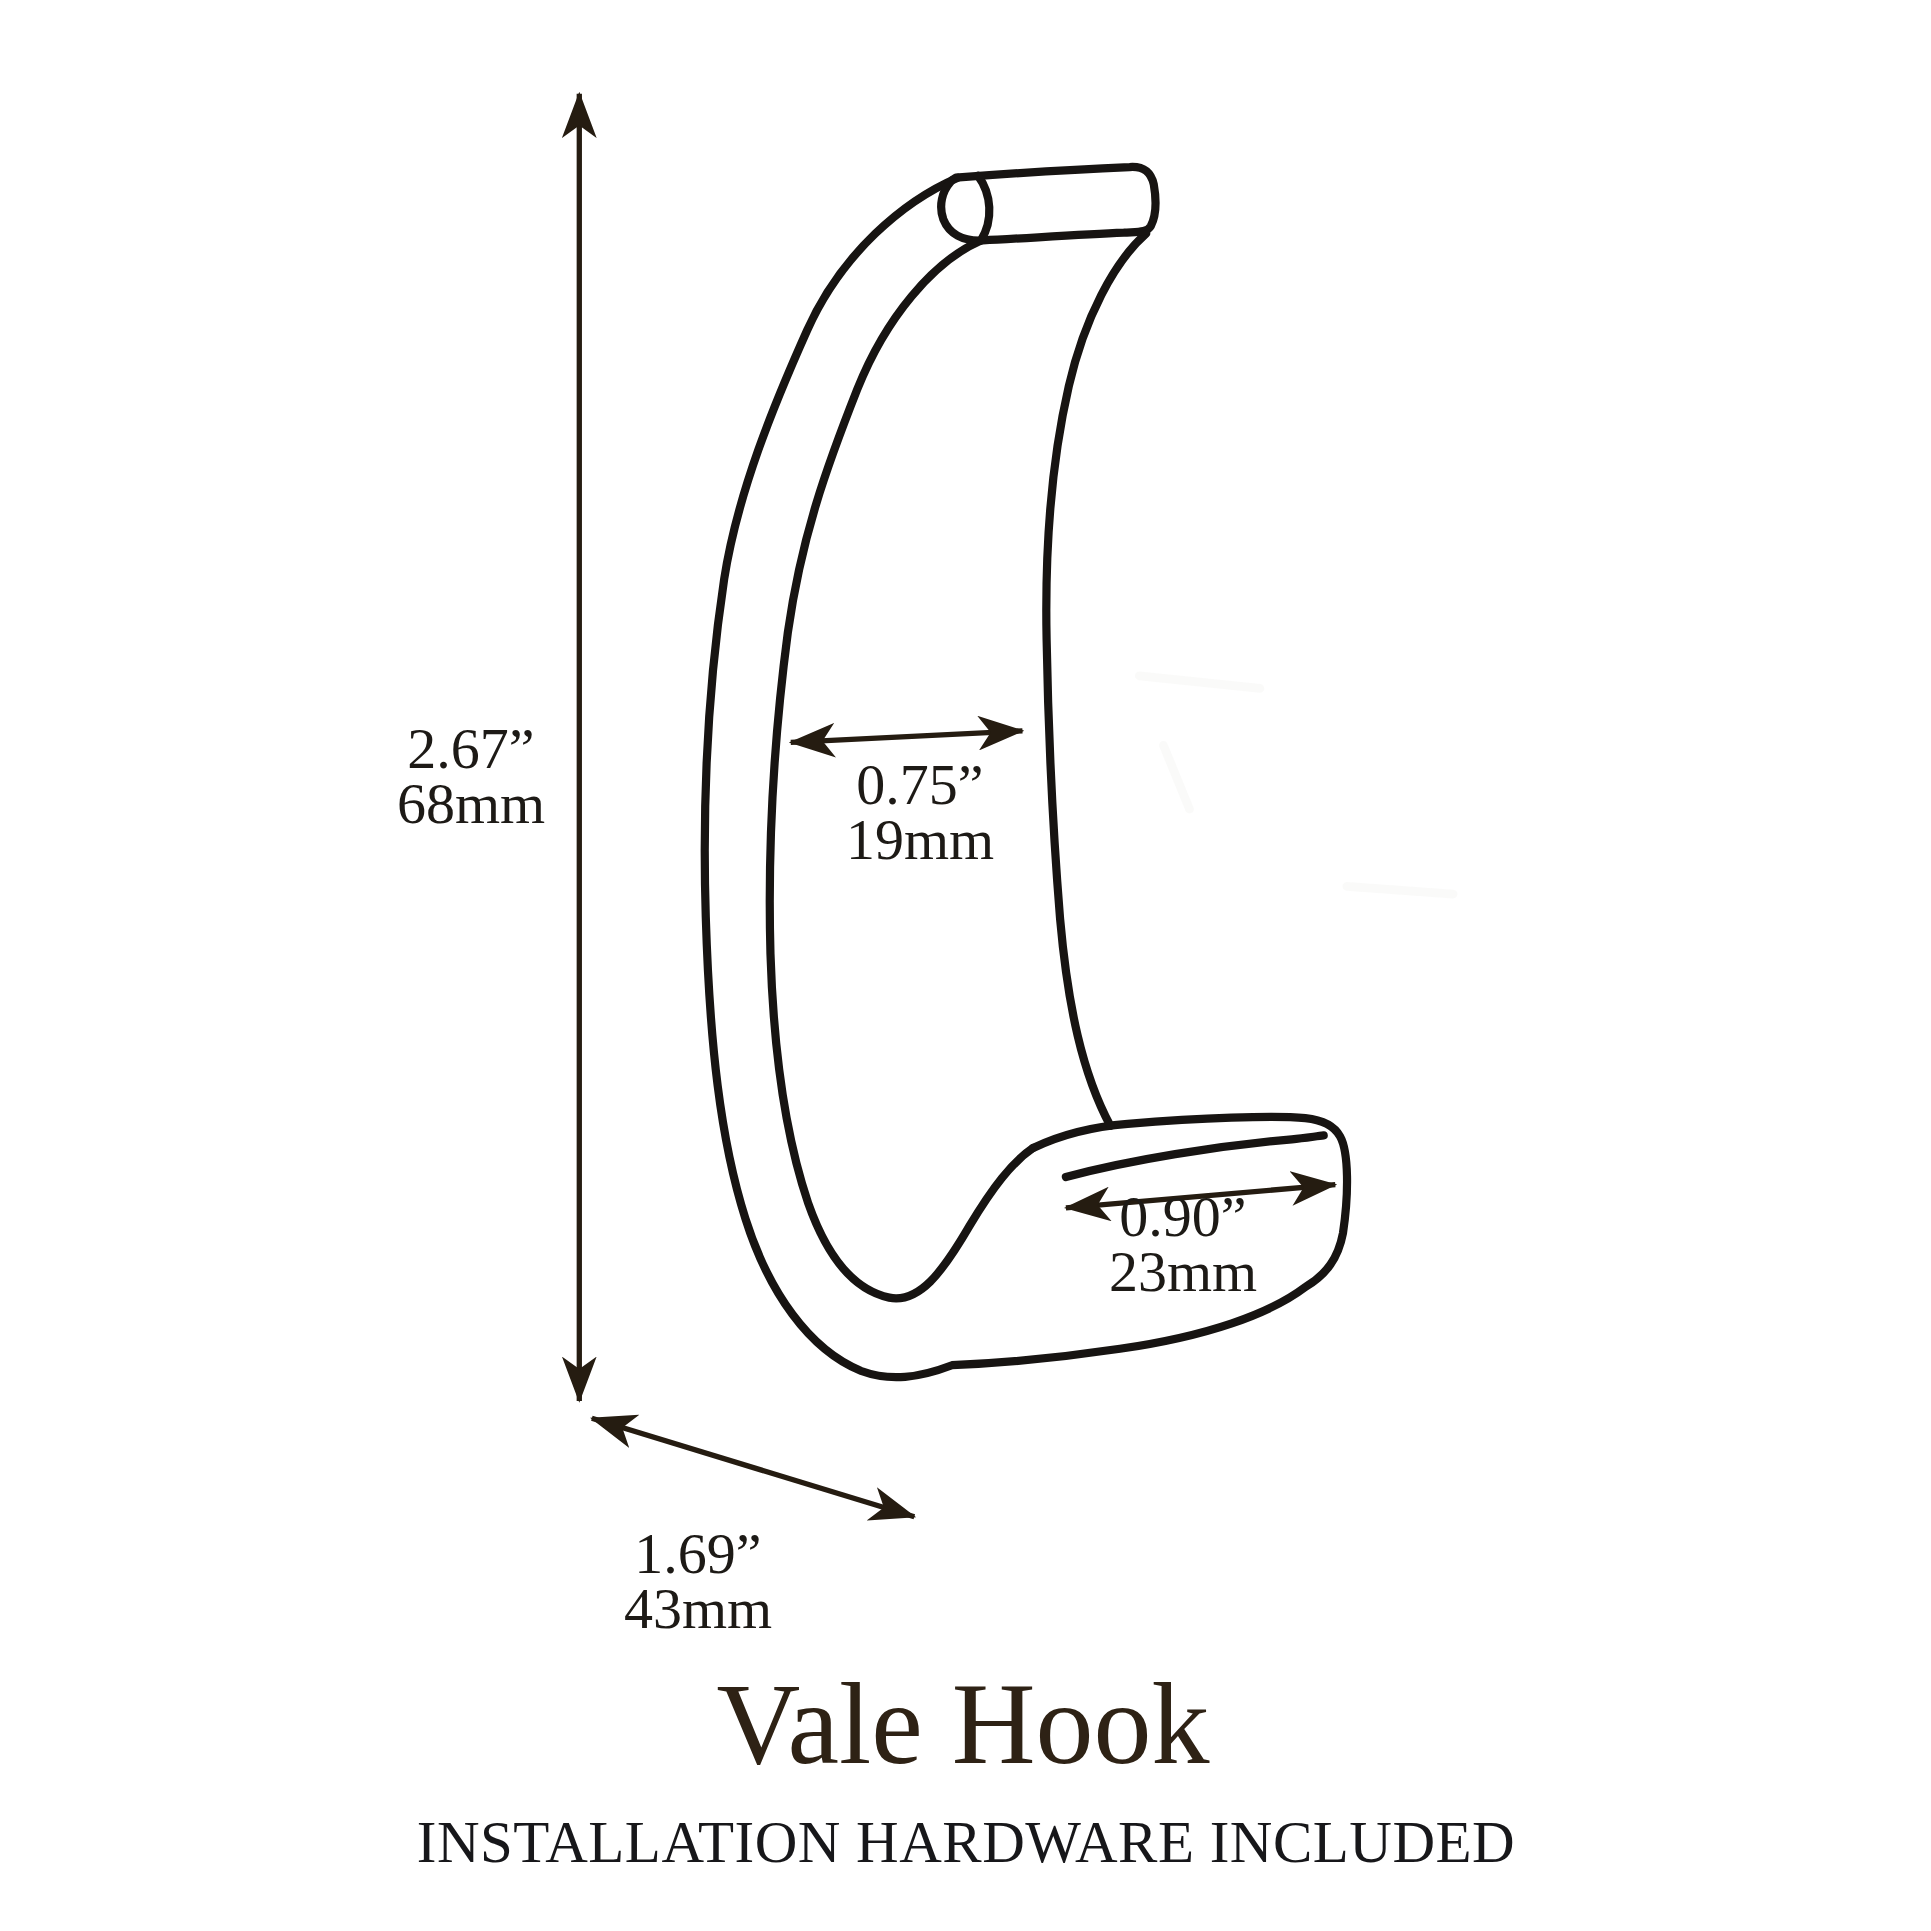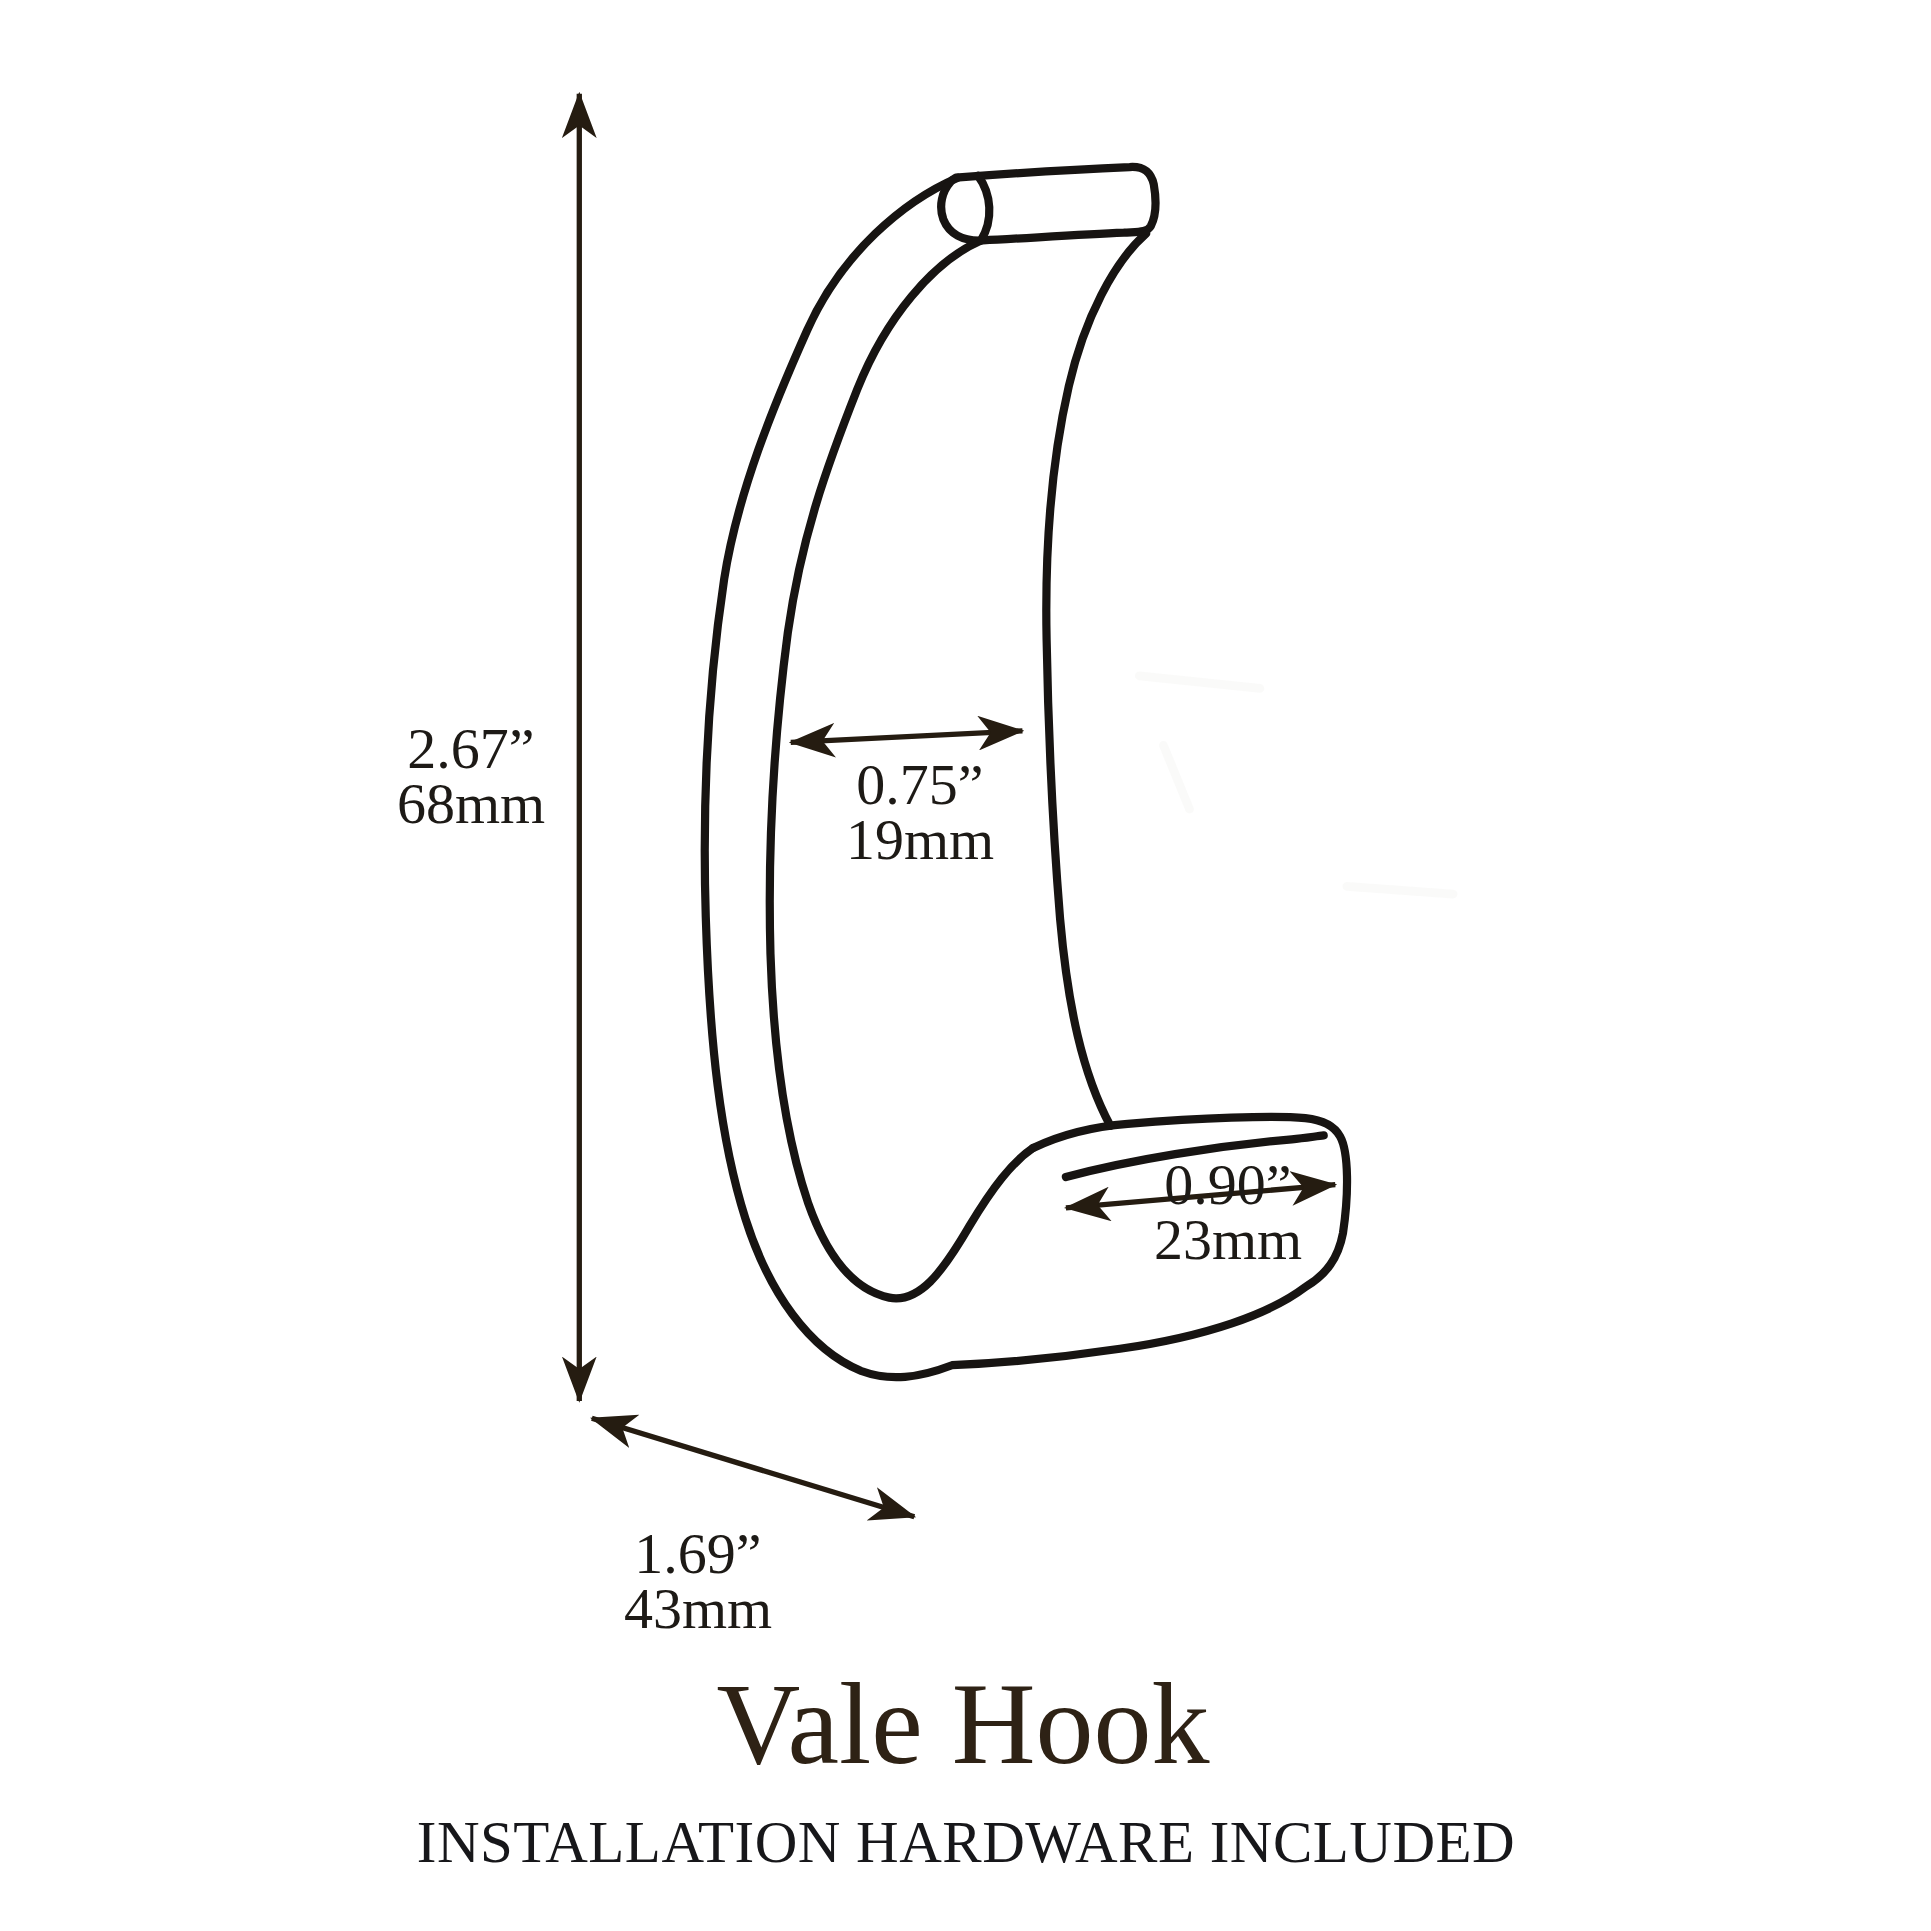--- a/index.html
+++ b/index.html
@@ -113,21 +113,21 @@
   <div class="dim-label" style="left:471px;top:721px;">
     <div>2.67”</div>
     <div>68mm</div>
   </div>
 
   <div class="dim-label" style="left:920px;top:757px;">
     <div>0.75”</div>
     <div>19mm</div>
   </div>
 
-  <div class="dim-label" style="left:1183px;top:1157px;margin-left:45px;">
+  <div class="dim-label" style="left:1183px;top:1189px;">
     <div>0.90”</div>
     <div>23mm</div>
   </div>
 
   <div class="dim-label" style="left:698px;top:1482px;margin-top:44px;">
     <div>1.69”</div>
     <div>43mm</div>
   </div>
 
   <div id="product-title">Vale Hook</div>

